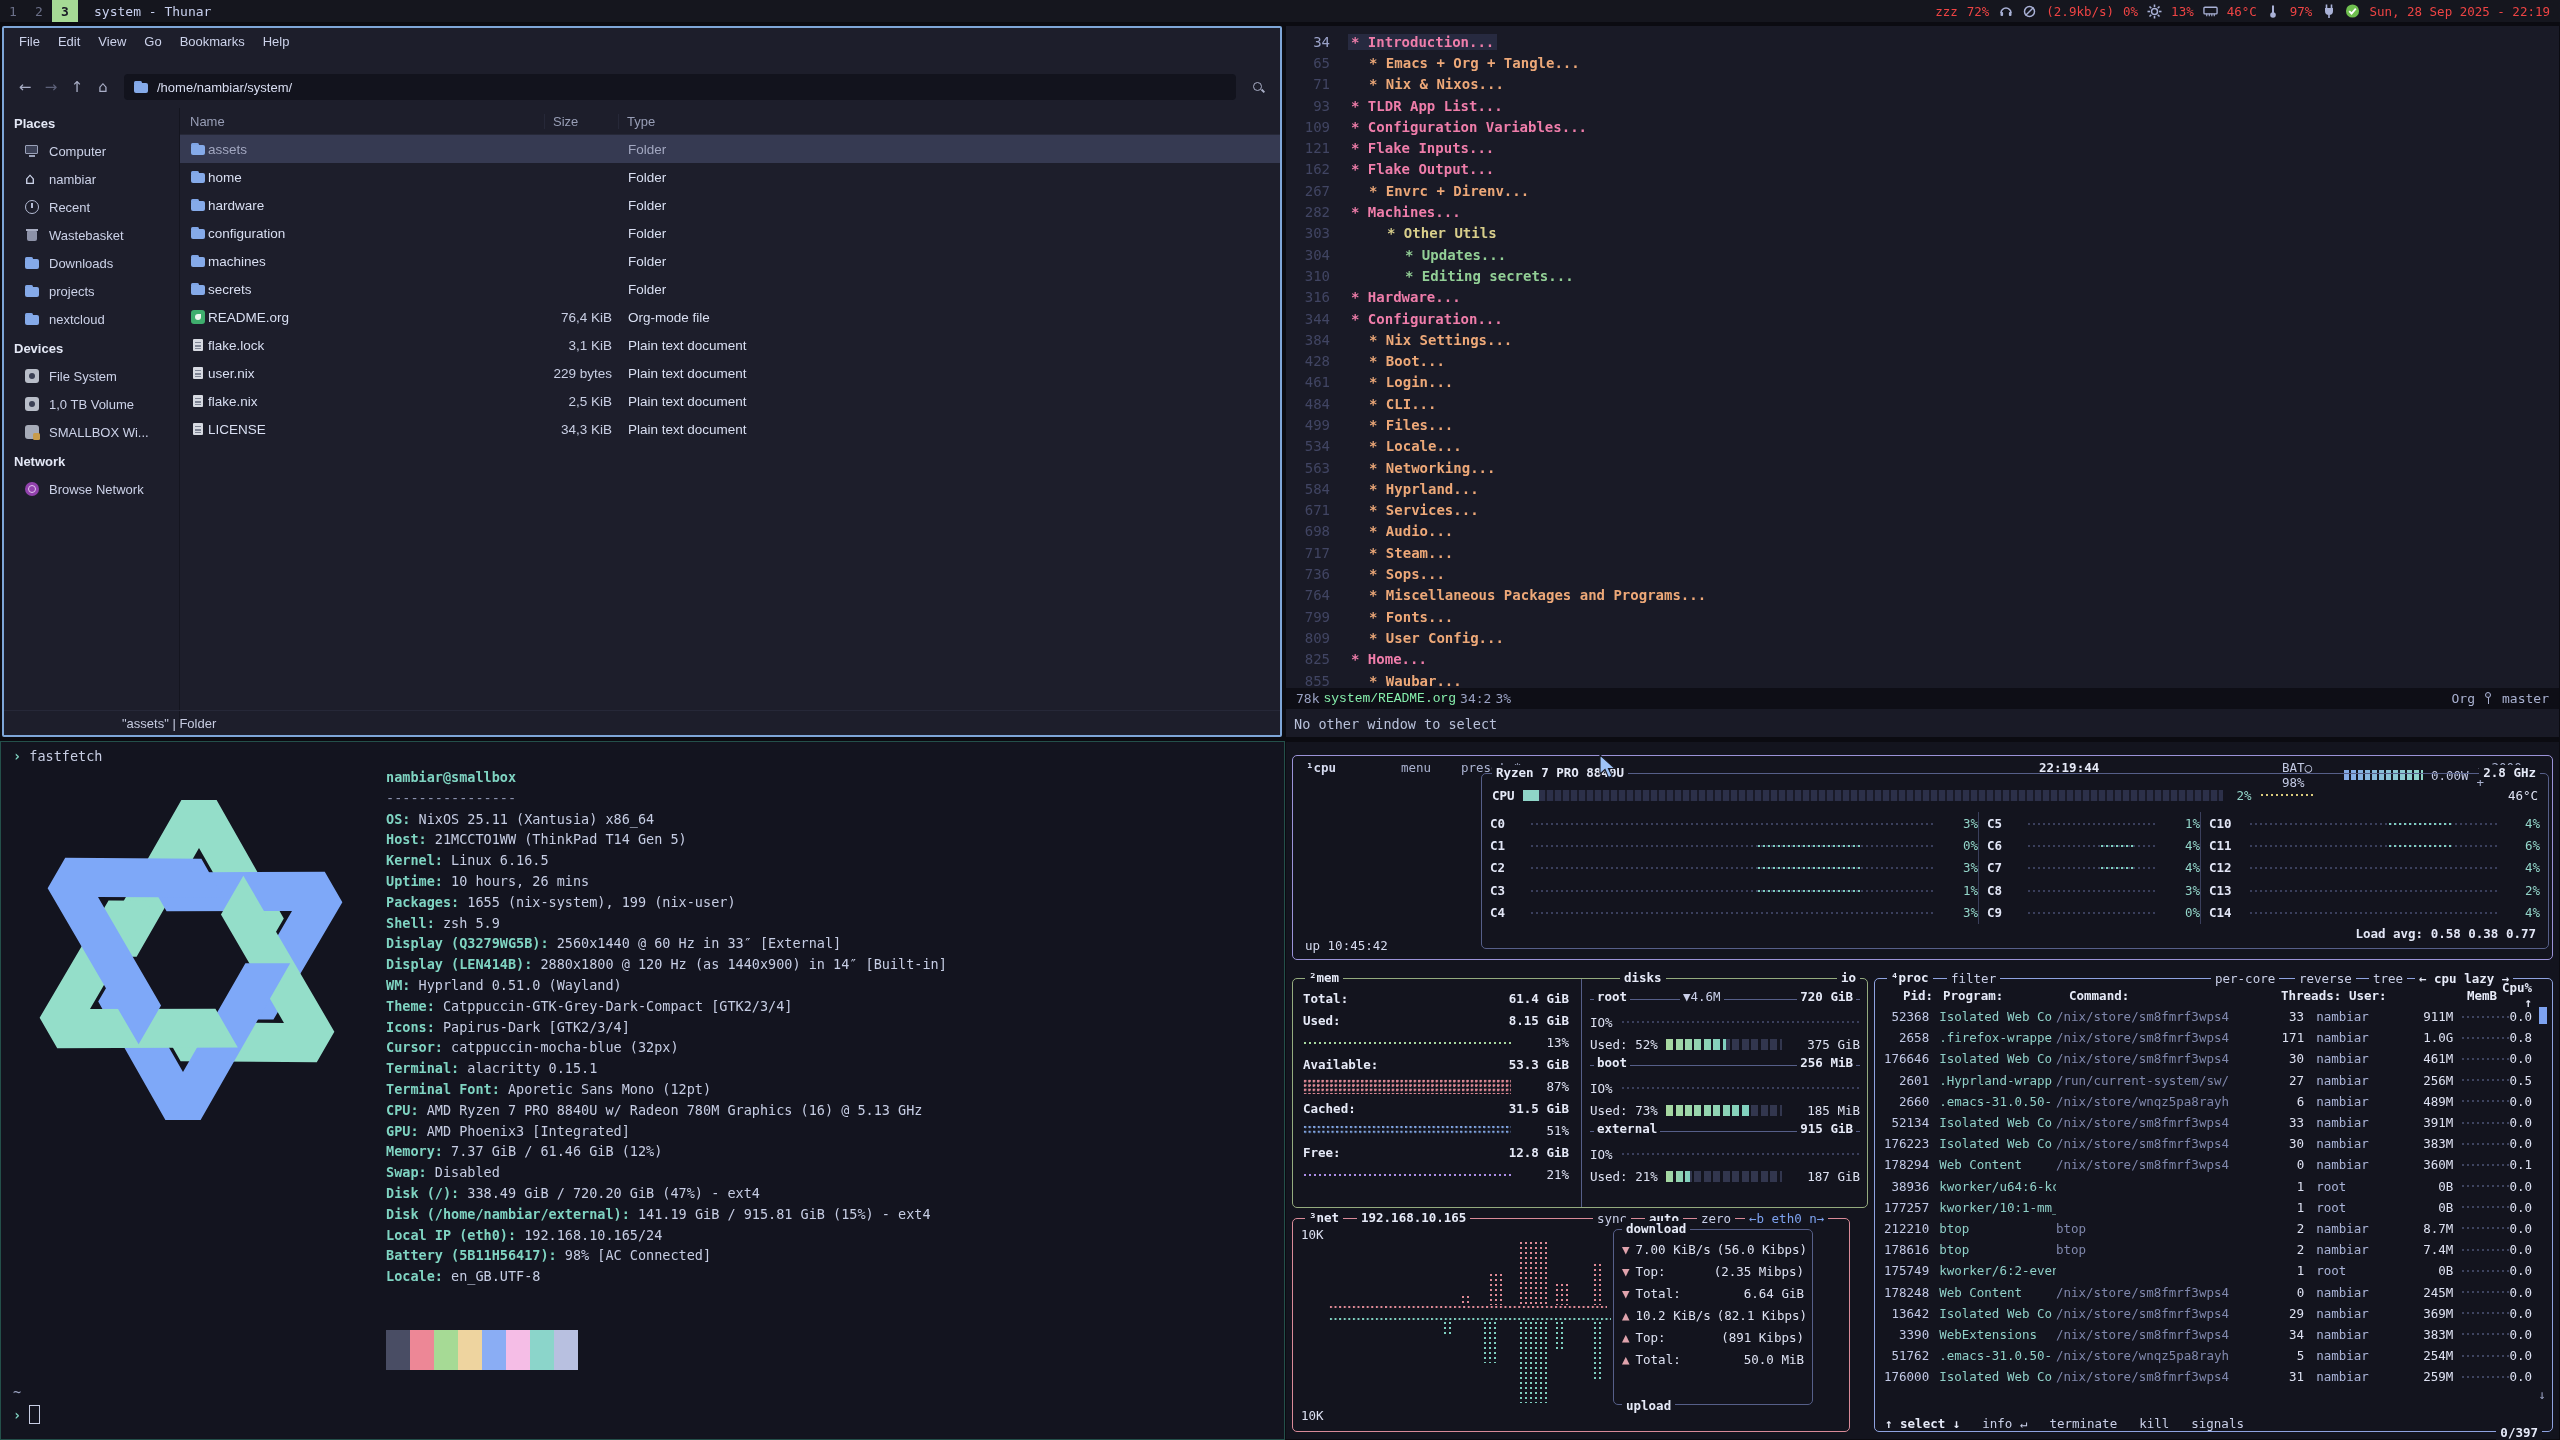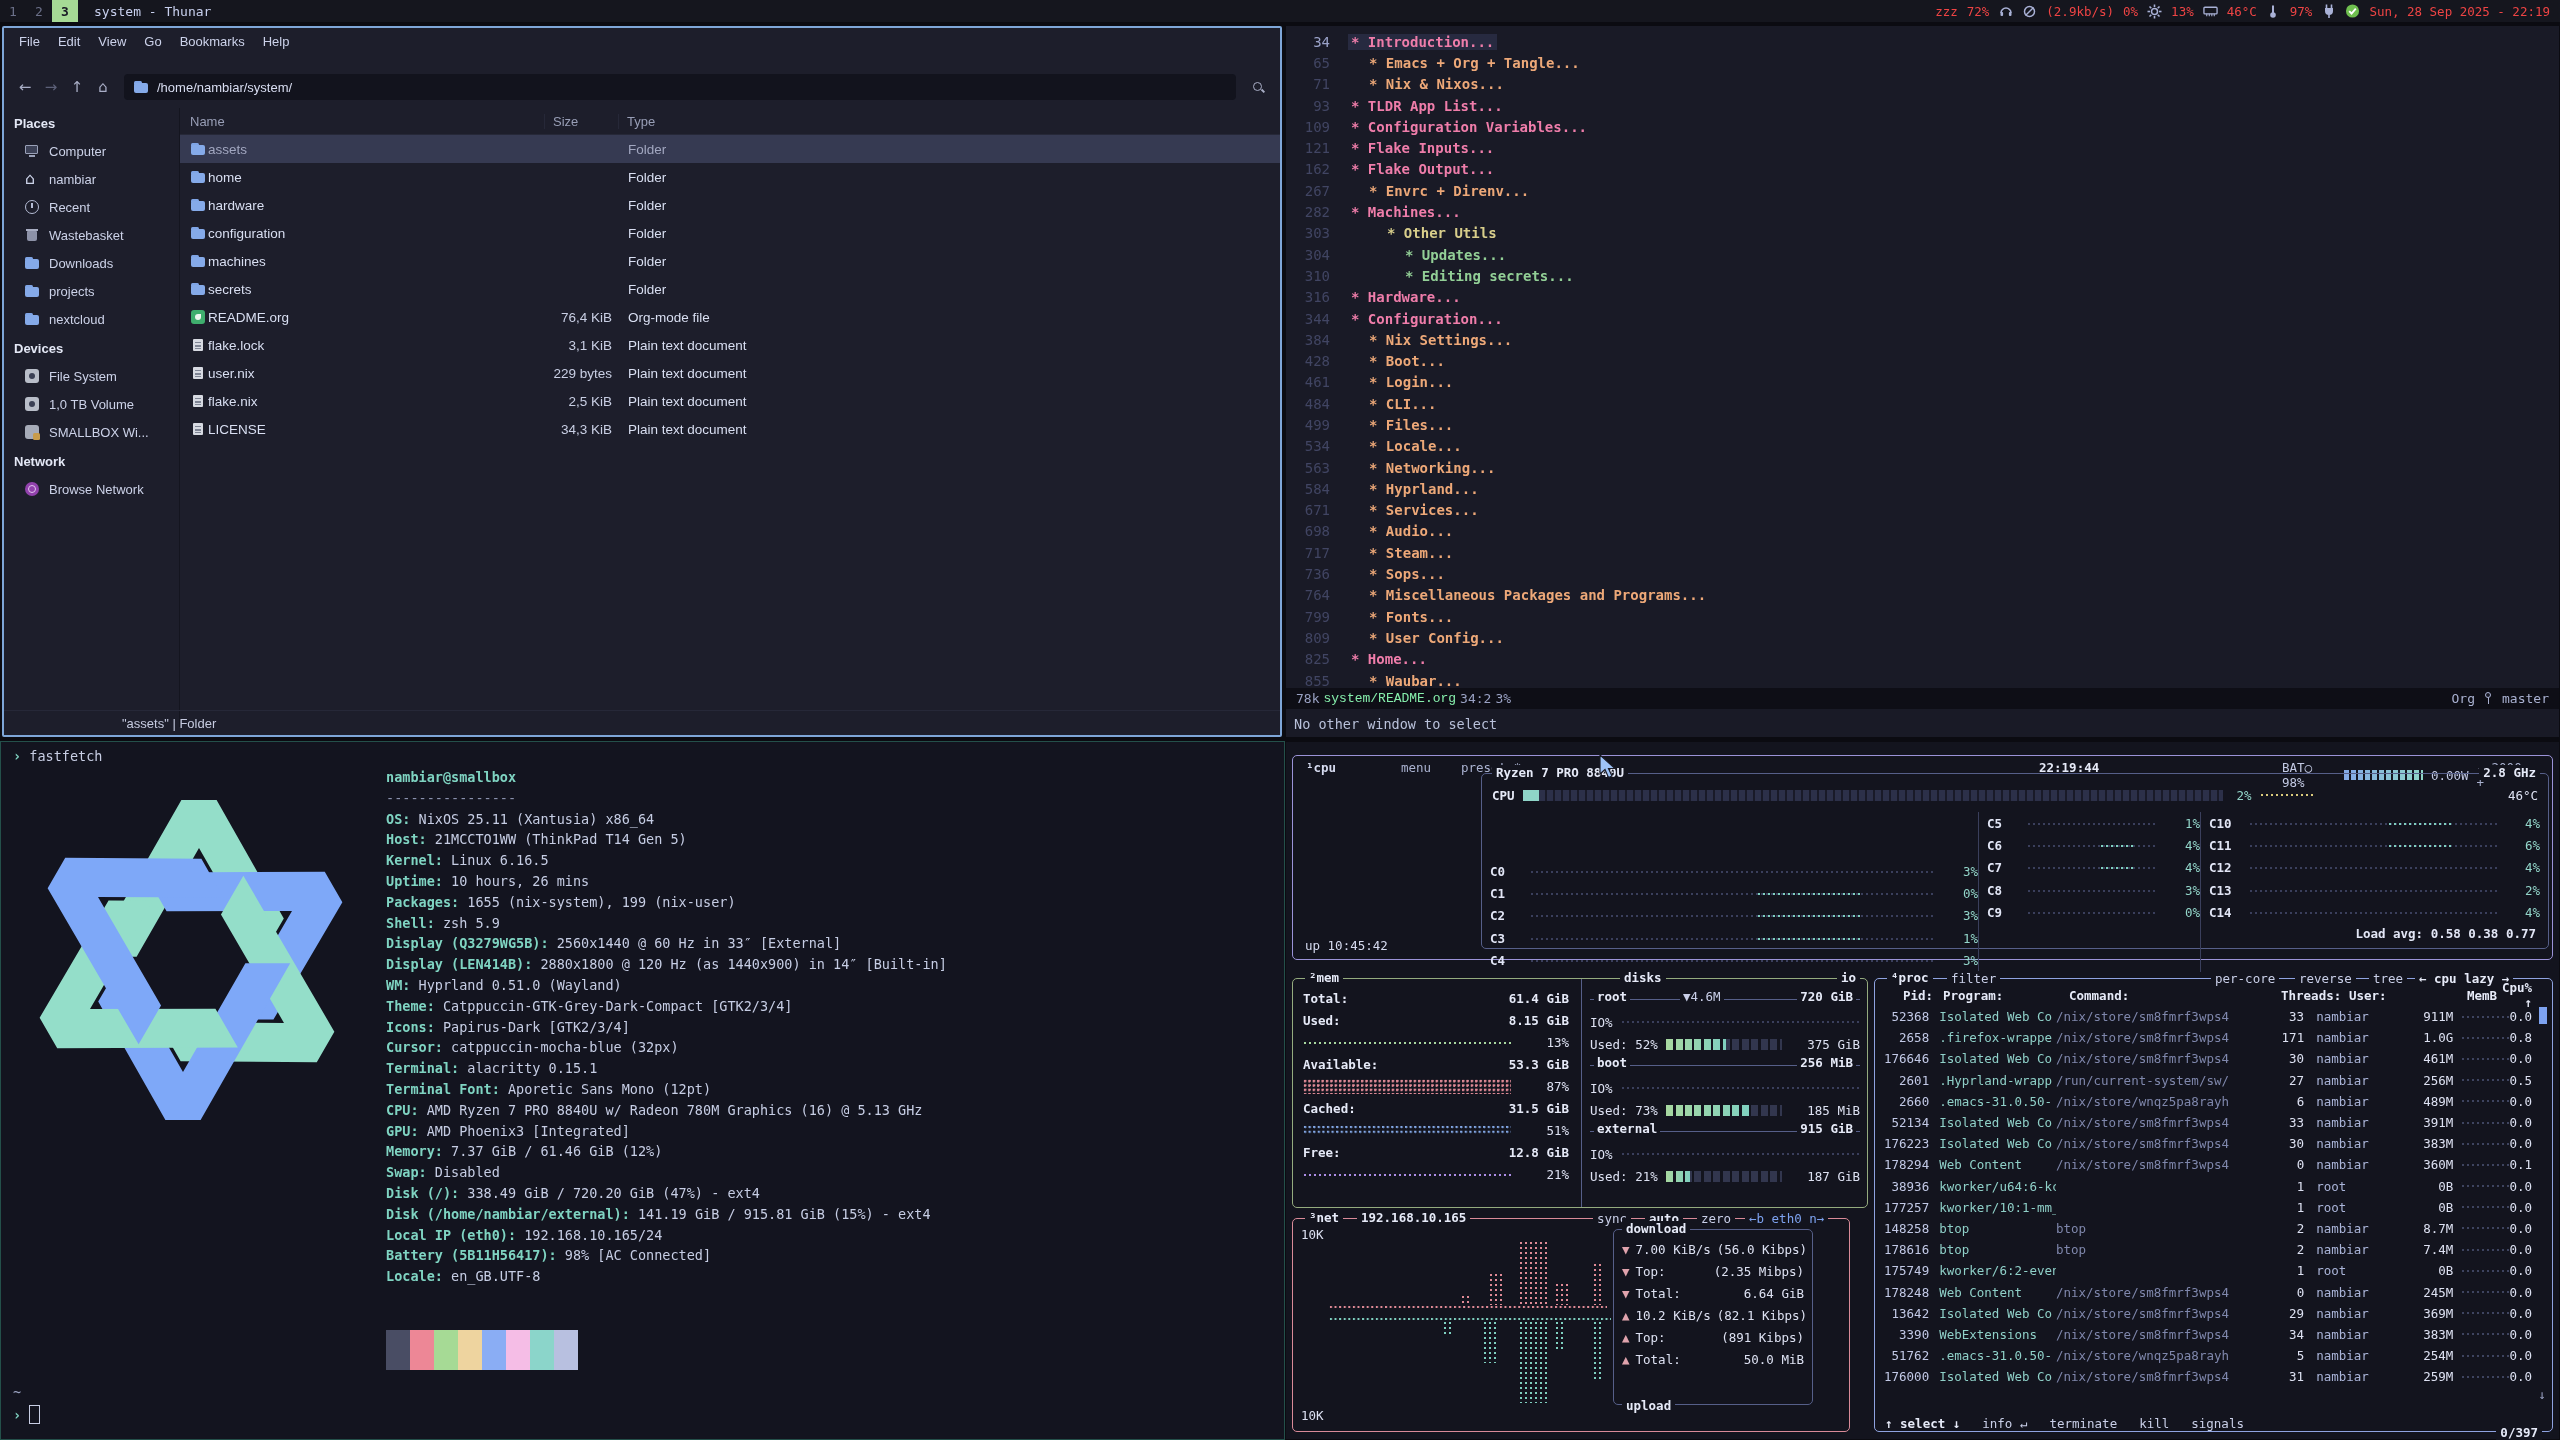--- a/index.html
+++ b/index.html
@@ -116,21 +116,21 @@
   .blabel{position:absolute;top:-8px;background:#13141e;padding:0 4px;color:#c9cfe8;white-space:nowrap;}
   .tab{position:absolute;top:4px;background:#13141e;padding:0 5px;color:#d6dbf0;font-weight:bold;}
   .cpu-box{left:6px;top:13px;width:1261px;height:205px;border-color:#9b93d8;}
   .inner-cpu{left:188px;top:17px;width:1068px;height:176px;border-color:#565f89;}
   .cpubar-row{position:absolute;left:10px;top:12px;right:10px;height:18px;display:flex;align-items:center;gap:8px;}
   .cpubar{width:700px;height:11px;background:repeating-linear-gradient(90deg,#2c3049 0 6px,#191a28 6px 8px);position:relative;}
   .cpubar::before{content:"";position:absolute;left:0;top:0;bottom:0;width:16px;background:#8fd5c8;}
   .ydots{width:56px;height:8px;background:radial-gradient(circle at 2px 4px,#d9c97c 1.1px,transparent 1.5px);background-size:5px 8px;}
   .coregrid{position:absolute;left:8px;top:38px;right:8px;display:flex;}
   .ccol{display:flex;flex-direction:column;}
-  .ccol1{width:488px;margin-top:48px;}
+  .ccol1{width:488px;}
   .ccol2{width:222px;border-left:1px solid #3a3f5c;padding-left:8px;box-sizing:border-box;}
   .ccol3{flex:1;border-left:1px solid #3a3f5c;padding-left:8px;box-sizing:border-box;}
   .crow{height:22.4px;display:flex;align-items:center;gap:6px;}
   .cname{width:34px;font-weight:bold;color:#e2e6f6;}
   .cgraph{flex:1;height:9px;background:radial-gradient(circle at 2px 5px,#3a3f5c 1px,transparent 1.4px);background-size:5px 9px;position:relative;}
   .cgraph.acc::after{content:"";position:absolute;right:18%;top:0;width:26%;height:100%;
      background:radial-gradient(circle at 2px 5px,#7fd0c0 1px,transparent 1.4px);background-size:5px 9px;}
   .cpct{width:36px;text-align:right;color:#93d6ca;}
   .loadavg{position:absolute;right:12px;top:152px;font-weight:bold;color:#e2e6f6;}
   .uptime{position:absolute;left:12px;top:182px;color:#d6dbf0;}
@@ -1086,21 +1086,21 @@
             <span class="pc-pid">177257</span>
             <span class="pc-prog">kworker/10:1-mm_</span>
             <span class="pc-cmd"></span>
             <span class="pc-thr">1</span>
             <span class="pc-user">root</span>
             <span class="pc-mem">0B</span>
             <span class="pc-graph"></span>
             <span class="pc-cpu">0.0</span>
           </div>
           <div class="prow2">
-            <span class="pc-pid">148258</span>
+            <span class="pc-pid">212210</span>
             <span class="pc-prog">btop</span>
             <span class="pc-cmd">btop</span>
             <span class="pc-thr">2</span>
             <span class="pc-user">nambiar</span>
             <span class="pc-mem">8.7M</span>
             <span class="pc-graph"></span>
             <span class="pc-cpu">0.0</span>
           </div>
           <div class="prow2">
             <span class="pc-pid">178616</span>

